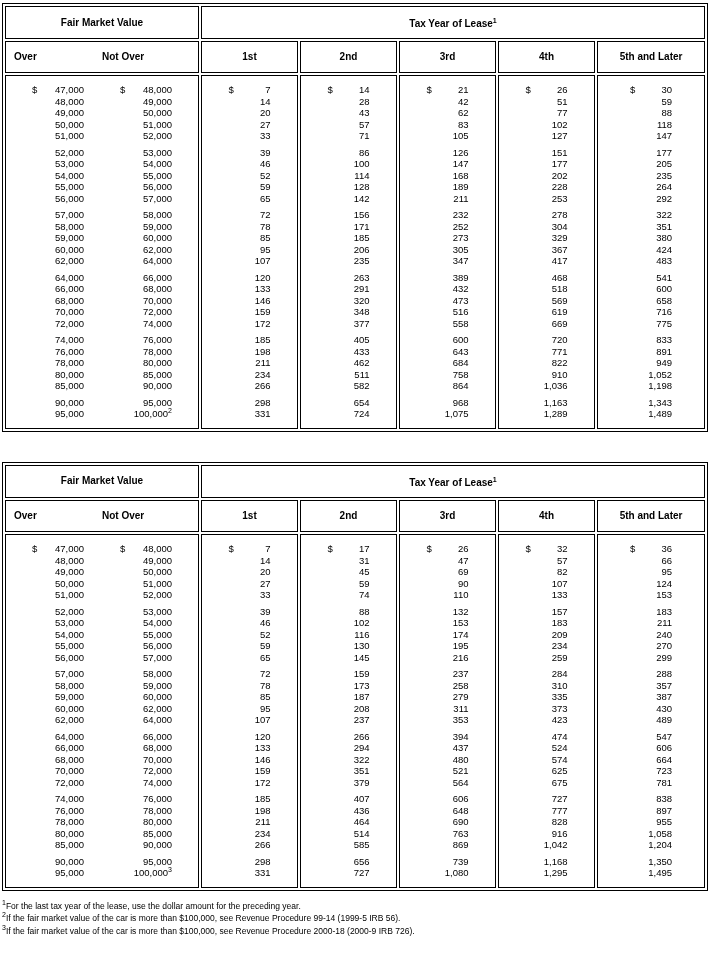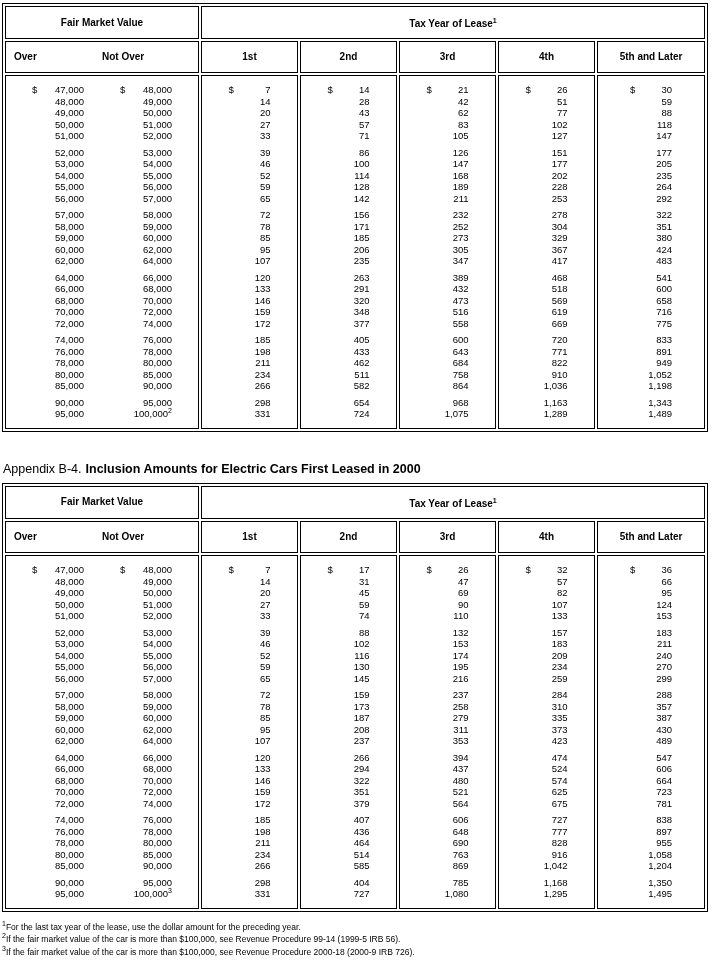--- a/index.html
+++ b/index.html
@@ -410,23 +410,20 @@
                 <div class="ln"><span class="amt w-tax">1,343</span></div>
                 <div class="ln"><span class="amt w-tax">1,489</span></div>
               </div>
             </td>
           </tr>
         </tbody>
     </table>
   </section>
 
   <section class="appendix">
-    <h1 class="title">
-      <span class="tp">Appendix B-4.</span><span class="tb">Inclusion Amounts for Electric Cars First Leased in 2000</span>
-    </h1>
     <table class="incl">
       <colgroup>
         <col style="width:194px">
           <col style="width:97px">
           <col style="width:97px">
           <col style="width:97px">
           <col style="width:97px">
           <col style="width:108px">
       </colgroup>
       <thead>
@@ -643,21 +640,21 @@
                 <div class="ln"><span class="amt w-tax">379</span></div>
               </div>
               <div class="grp">
                 <div class="ln"><span class="amt w-tax">407</span></div>
                 <div class="ln"><span class="amt w-tax">436</span></div>
                 <div class="ln"><span class="amt w-tax">464</span></div>
                 <div class="ln"><span class="amt w-tax">514</span></div>
                 <div class="ln"><span class="amt w-tax">585</span></div>
               </div>
               <div class="grp">
-                <div class="ln"><span class="amt w-tax">404</span></div>
+                <div class="ln"><span class="amt w-tax">656</span></div>
                 <div class="ln"><span class="amt w-tax">727</span></div>
               </div>
             </td>
             <td class="body">
               <div class="grp">
                 <div class="ln"><span class="amt w-tax"><span class="ds">$</span>26</span></div>
                 <div class="ln"><span class="amt w-tax">47</span></div>
                 <div class="ln"><span class="amt w-tax">69</span></div>
                 <div class="ln"><span class="amt w-tax">90</span></div>
                 <div class="ln"><span class="amt w-tax">110</span></div>
@@ -684,21 +681,21 @@
                 <div class="ln"><span class="amt w-tax">564</span></div>
               </div>
               <div class="grp">
                 <div class="ln"><span class="amt w-tax">606</span></div>
                 <div class="ln"><span class="amt w-tax">648</span></div>
                 <div class="ln"><span class="amt w-tax">690</span></div>
                 <div class="ln"><span class="amt w-tax">763</span></div>
                 <div class="ln"><span class="amt w-tax">869</span></div>
               </div>
               <div class="grp">
-                <div class="ln"><span class="amt w-tax">785</span></div>
+                <div class="ln"><span class="amt w-tax">739</span></div>
                 <div class="ln"><span class="amt w-tax">1,080</span></div>
               </div>
             </td>
             <td class="body">
               <div class="grp">
                 <div class="ln"><span class="amt w-tax"><span class="ds">$</span>32</span></div>
                 <div class="ln"><span class="amt w-tax">57</span></div>
                 <div class="ln"><span class="amt w-tax">82</span></div>
                 <div class="ln"><span class="amt w-tax">107</span></div>
                 <div class="ln"><span class="amt w-tax">133</span></div>

